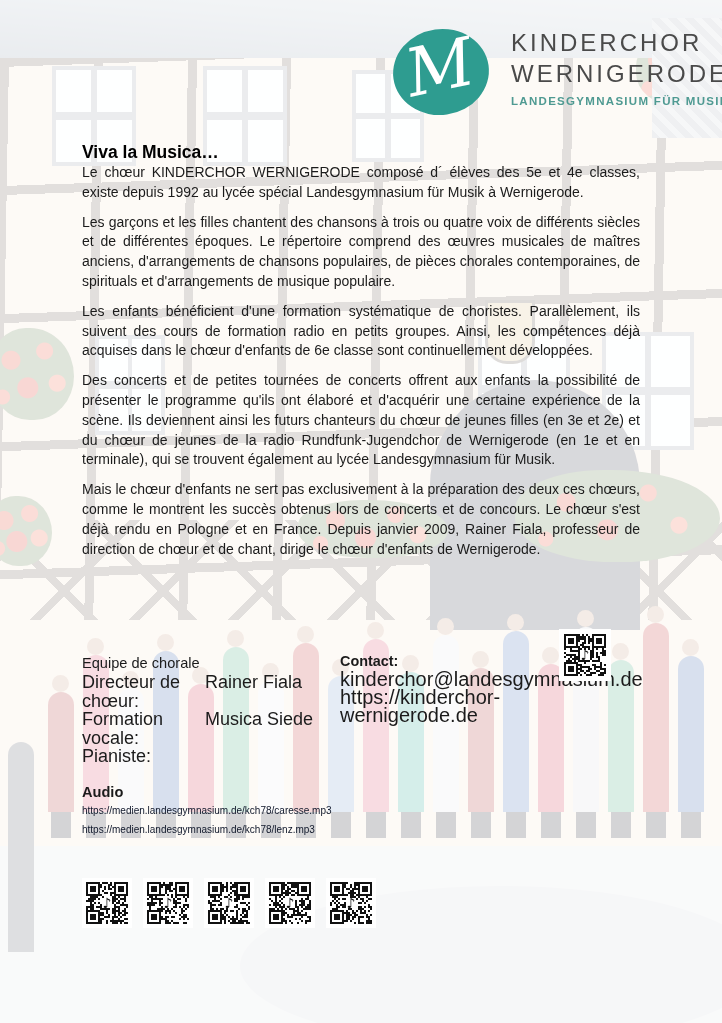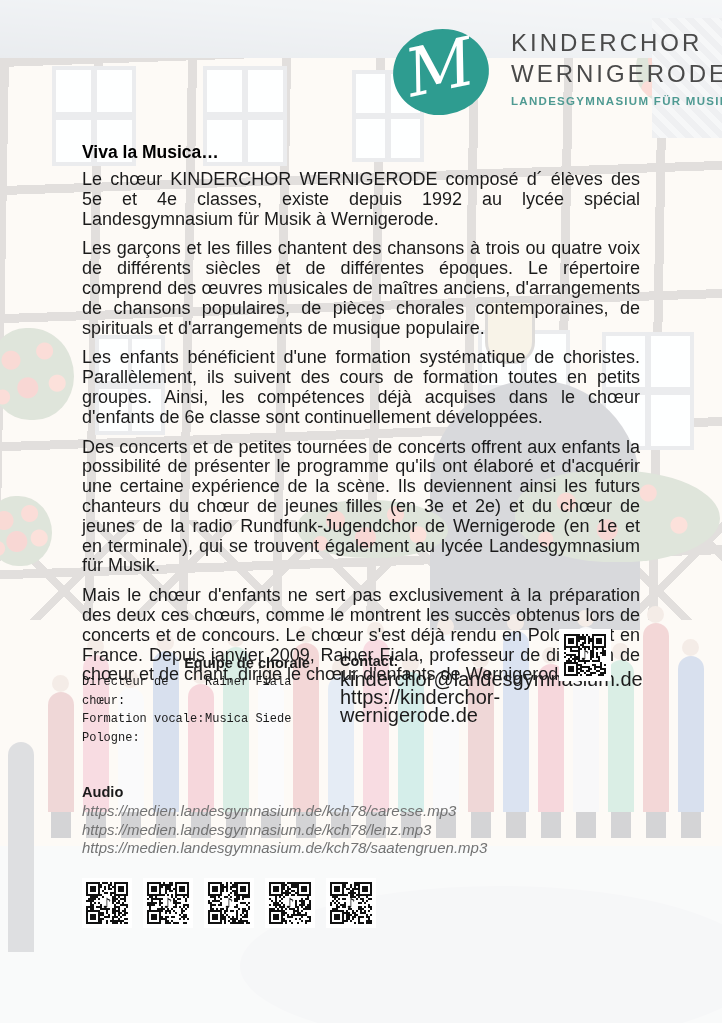--- a/index.html
+++ b/index.html
@@ -62,36 +62,36 @@
   .logo{position:absolute;left:0;top:0;width:722px;height:130px;}
   .logo-oval{position:absolute;left:393px;top:29px;width:96px;height:86px;border-radius:50%;
     background:#2e9c90;transform:rotate(-8deg);display:flex;align-items:center;justify-content:center;}
   .logo-m{font-family:"DejaVu Serif","Liberation Serif",serif;font-style:italic;font-weight:400;
     color:#ffffff;font-size:66px;line-height:1;transform:rotate(-4deg) translateY(-4px);}
   .logo-text{position:absolute;left:511px;top:27px;white-space:nowrap;}
   .logo-line{font-size:24px;font-weight:400;letter-spacing:3px;color:#4a4a4a;line-height:31px;}
   .logo-sub{margin-top:6px;font-size:11.5px;font-weight:bold;letter-spacing:1.3px;color:#4f9a92;}
 
   .content{position:absolute;left:82px;top:142px;width:558px;}
-  .content h1{margin:0 0 7px 0;font-size:17.5px;font-weight:bold;color:#000;}
-  .content p{margin:0 0 10px 0;font-size:18px;line-height:19.8px;text-align:justify;}
+  .content h1{margin:0 0 0 0;font-size:17.5px;font-weight:bold;color:#000;}
+  .content p{margin:0 0 10px 0;font-size:14px;line-height:19.8px;text-align:justify;}
 
   .contact{position:absolute;left:340px;top:652px;width:230px;}
   .contact .hd{font-size:14.4px;font-weight:bold;line-height:18px;}
   .contact .ln{font-size:20px;line-height:18px;color:#1b1b1b;text-decoration:none;display:block;}
 
   .team{position:absolute;left:82px;top:653px;width:330px;}
-  .team .hd{font-size:14.6px;font-weight:bold;line-height:20px;text-align:center;}
-  .team .row{display:flex;font-size:12px;line-height:18.5px;font-family:Liberation Mono, monospace;}
+  .team .hd{font-size:14.6px;font-weight:normal;line-height:20px;}
+  .team .row{display:flex;font-size:18px;line-height:18.5px;}
   .team .lbl{width:123px;flex:0 0 123px;}
   .team .val{white-space:nowrap;}
 
   .audio{position:absolute;left:82px;top:782px;width:480px;}
   .audio .hd{font-size:14.6px;font-weight:bold;line-height:20px;}
-  .audio .ln{font-size:15px;line-height:18.6px;color:#737373;text-decoration:none;display:block;font-style:italic;}
+  .audio .ln{font-size:10px;line-height:18.6px;color:#0f172a;text-decoration:none;display:block;}
 
   .qr-box{background:#ffffff;width:50px;height:50px;display:flex;align-items:center;justify-content:center;
     box-sizing:border-box;}
   .qr-box svg{display:block;}
   .contact-qr{position:absolute;left:559px;top:629px;width:52px;height:52px;}
   .qr-row{position:absolute;left:82px;top:878px;display:flex;gap:11px;}
 </style>
 </head>
 <body>
 
@@ -210,21 +210,21 @@
         <div class="logo-line">KINDERCHOR</div>
         <div class="logo-line">WERNIGERODE</div>
         <div class="logo-sub">LANDESGYMNASIUM FÜR MUSIK</div>
       </div>
     </header>
 
     <main class="content">
       <h1>Viva la Musica…</h1>
       <p>Le chœur KINDERCHOR WERNIGERODE composé d´ élèves des 5e et 4e classes, existe depuis 1992 au lycée spécial Landesgymnasium für Musik à Wernigerode.</p>
       <p>Les garçons et les filles chantent des chansons à trois ou quatre voix de différents siècles et de différentes époques. Le répertoire comprend des œuvres musicales de maîtres anciens, d'arrangements de chansons populaires, de pièces chorales contemporaines, de spirituals et d'arrangements de musique populaire.</p>
-      <p>Les enfants bénéficient d'une formation systématique de choristes. Parallèlement, ils suivent des cours de formation toutes en petits groupes. Ainsi, les compétences déjà acquises dans le chœur d'enfants de 6e classe sont continuellement développées.</p>
+      <p>Les enfants bénéficient d'une formation systématique de choristes. Parallèlement, ils suivent des cours de formation radio en petits groupes. Ainsi, les compétences déjà acquises dans le chœur d'enfants de 6e classe sont continuellement développées.</p>
       <p>Des concerts et de petites tournées de concerts offrent aux enfants la possibilité de présenter le programme qu'ils ont élaboré et d'acquérir une certaine expérience de la scène. Ils deviennent ainsi les futurs chanteurs du chœur de jeunes filles (en 3e et 2e) et du chœur de jeunes de la radio Rundfunk-Jugendchor de Wernigerode (en 1e et en terminale), qui se trouvent également au lycée Landesgymnasium für Musik.</p>
       <p>Mais le chœur d'enfants ne sert pas exclusivement à la préparation des deux ces chœurs, comme le montrent les succès obtenus lors de concerts et de concours. Le chœur s'est déjà rendu en Pologne et en France. Depuis janvier 2009, Rainer Fiala, professeur de direction de chœur et de chant, dirige le chœur d'enfants de Wernigerode.</p>
     </main>
 
     <section class="contact">
       <div class="hd">Contact:</div>
       <a class="ln" href="#">kinderchor@landesgymnasium.de</a>
       <a class="ln" href="#">https://kinderchor-wernigerode.de</a>
     </section>
 
@@ -390,29 +390,28 @@
       <div class="hd">Equipe de chorale</div>
       <div class="row">
         <span class="lbl">Directeur de chœur:</span>
         <span class="val">Rainer Fiala</span>
       </div>
       <div class="row">
         <span class="lbl">Formation vocale:</span>
         <span class="val">Musica Siede</span>
       </div>
       <div class="row">
-        <span class="lbl">Pologne:</span>
+        <span class="lbl">Pianiste:</span>
       </div>
     </section>
 
     <section class="audio">
       <div class="hd">Audio</div>
       <a class="ln" href="#">https://medien.landesgymnasium.de/kch78/caresse.mp3</a>
       <a class="ln" href="#">https://medien.landesgymnasium.de/kch78/lenz.mp3</a>
-      <a class="ln" href="#">https://medien.landesgymnasium.de/kch78/saatengruen.mp3</a>
     </section>
 
     <div class="qr-row">
       <div class="qr-box qr">
           <svg width="42" height="42" viewBox="0 0 42 42" xmlns="http://www.w3.org/2000/svg">
             <rect width="42" height="42" fill="#fff"></rect>
             <rect x="16" y="0" width="2" height="2" fill="#111"></rect>
             <rect x="18" y="0" width="2" height="2" fill="#111"></rect>
             <rect x="20" y="0" width="2" height="2" fill="#111"></rect>
             <rect x="24" y="0" width="2" height="2" fill="#111"></rect>

